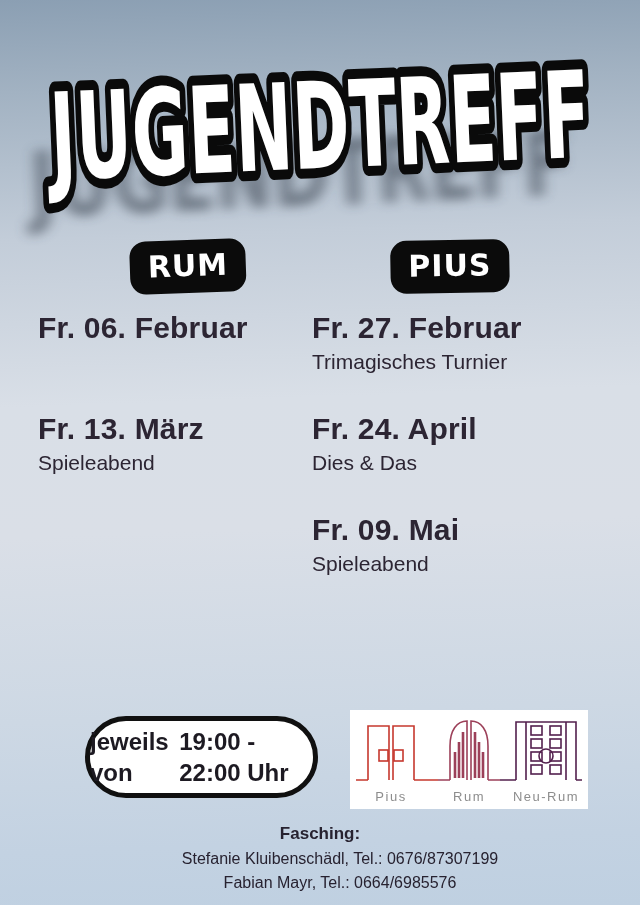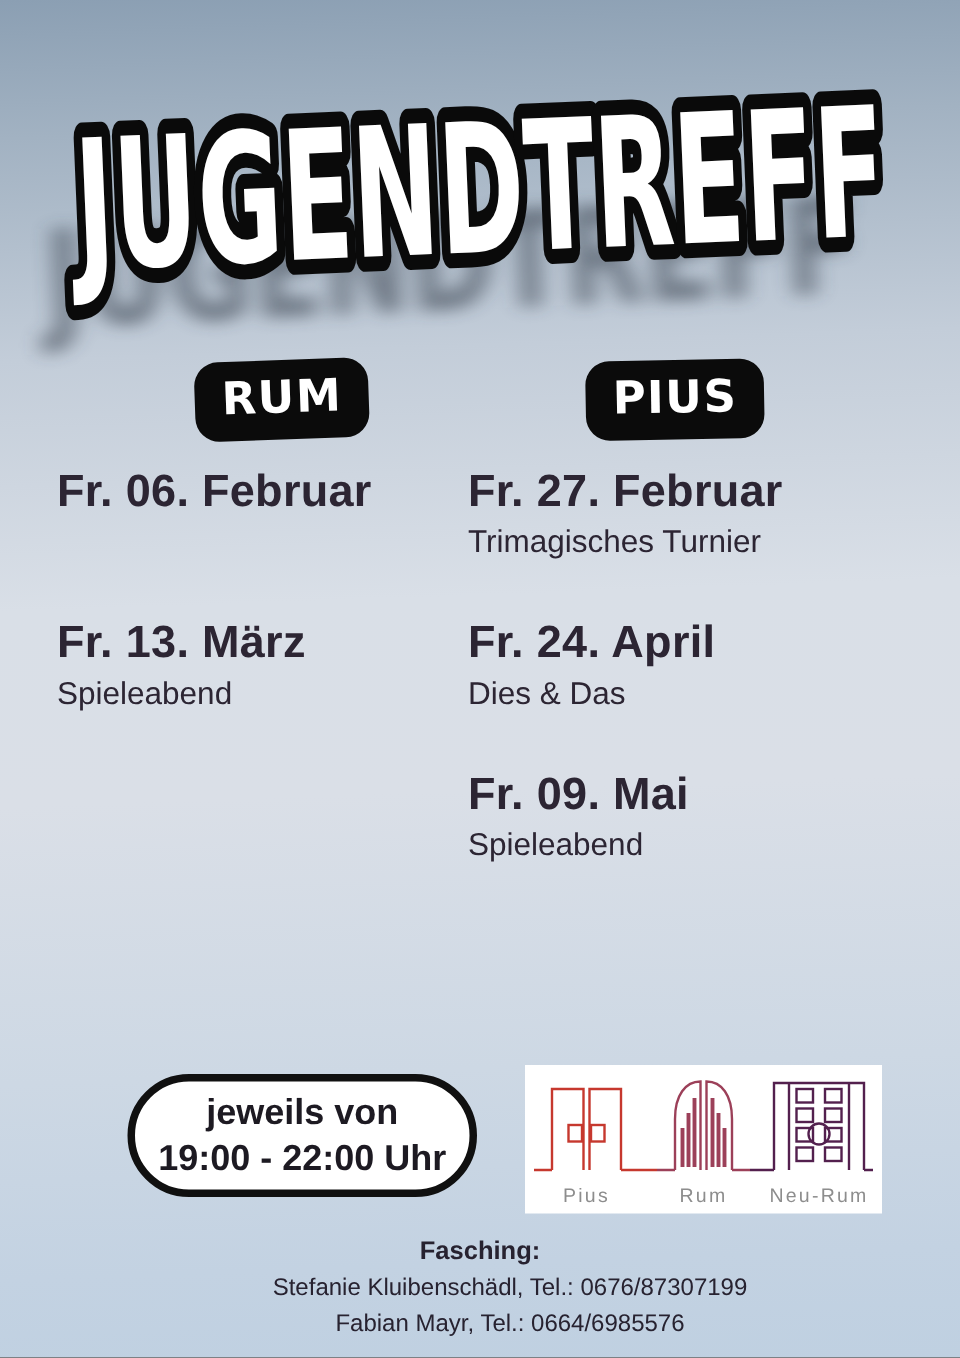--- a/index.html
+++ b/index.html
@@ -54,21 +54,21 @@
     font-size:30px;font-weight:bold;line-height:1.15;
     letter-spacing:0.2px;
   }
   .event .act{font-size:21px;line-height:1.2;margin-top:3px;}
 
   
   .time-badge{
     position:absolute;left:85px;top:716px;width:233px;height:82px;
     background:#ffffff;border:5px solid #101010;border-radius:46px;
     box-sizing:border-box;
-    display:flex;flex-direction:column;align-items:center;justify-content:center;
+    display:flex;align-items:center;justify-content:center;
     font-size:24px;font-weight:bold;color:#1d1a22;line-height:1.3;
   }
 
   
   .logo-box{
     position:absolute;left:350px;top:710px;width:238px;height:99px;
     background:#ffffff;
   }
   .logo-box svg{display:block;width:238px;height:99px;}
   .logo-label{

